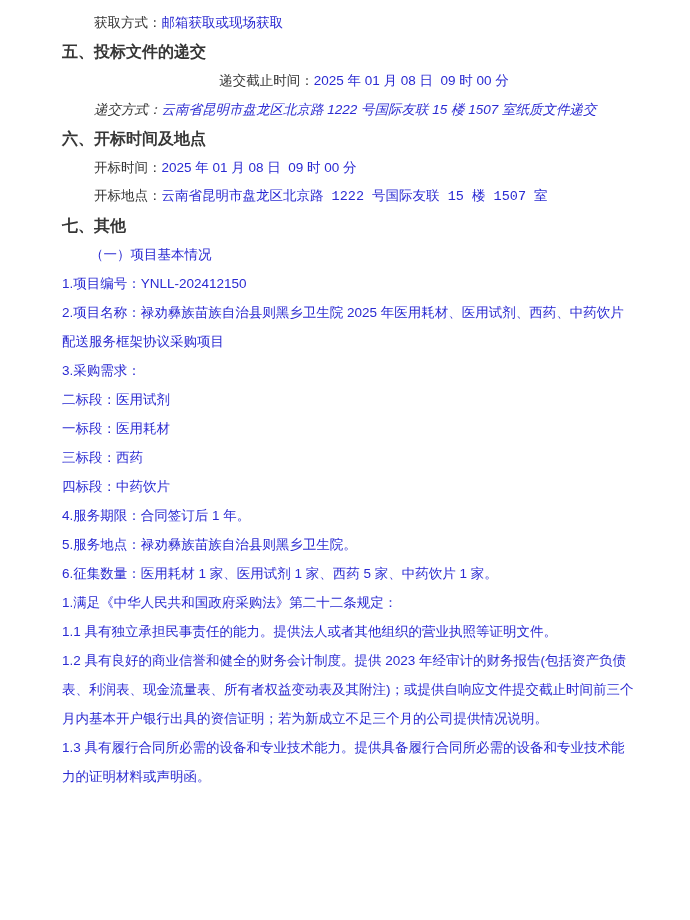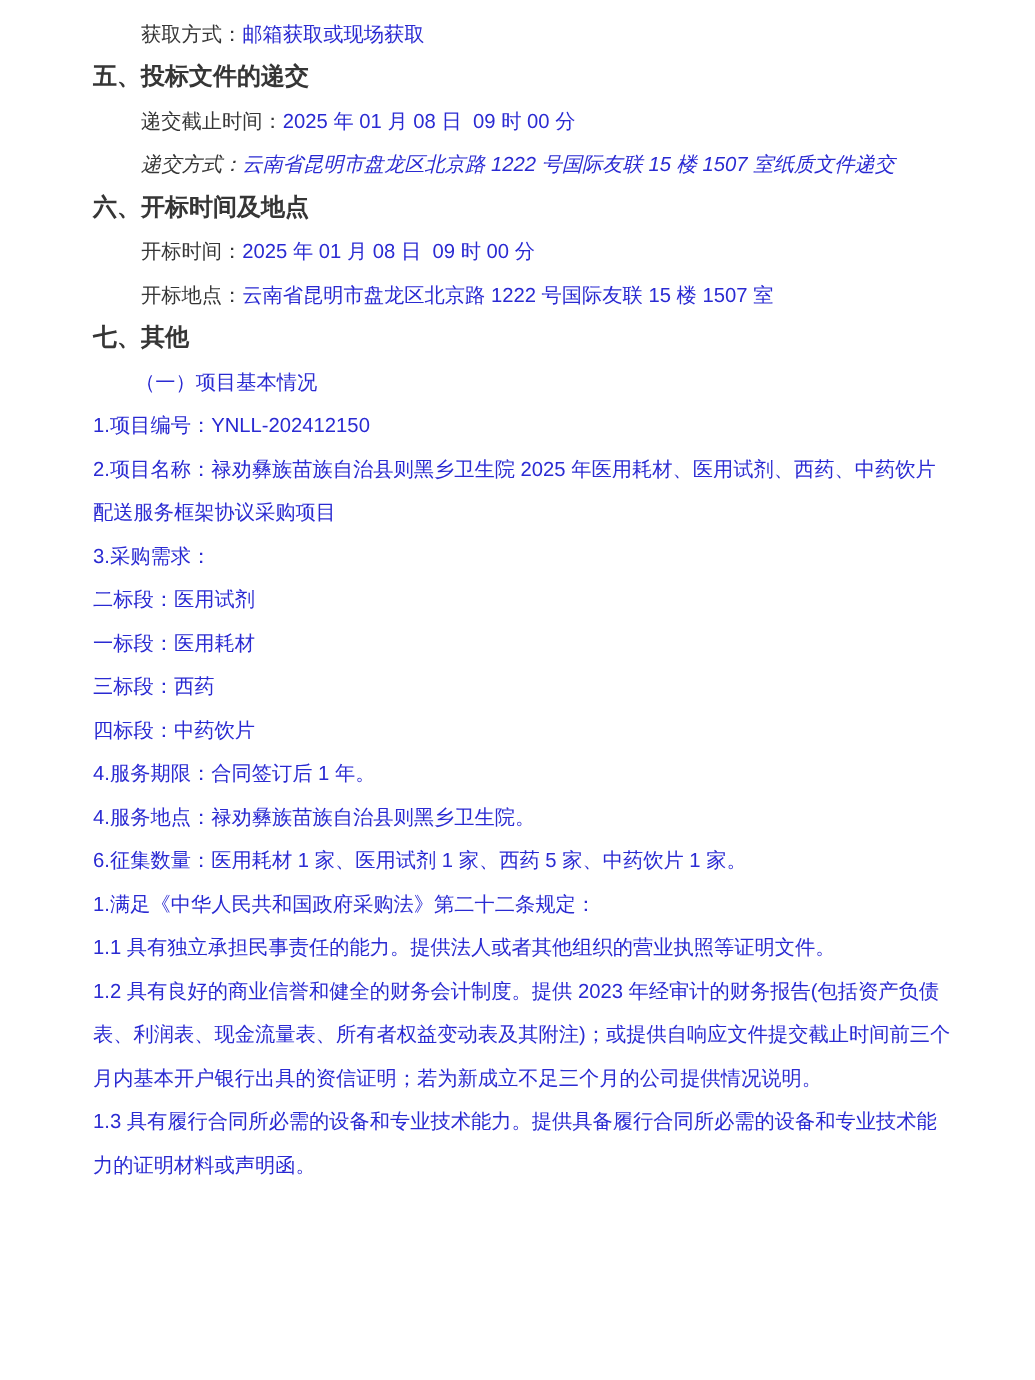--- a/index.html
+++ b/index.html
@@ -29,35 +29,35 @@
   .c-black{color:#363636;}
   .c-blue{color:#2a2ad2;}
 </style>
 </head>
 <body>
 
 <div class="page">
   <div>
       <div class="line label-value" style="padding-left: 32px;"><span class="seg c-black">获取方式：</span><span class="seg c-blue">邮箱获取或现场获取</span></div>
       <div class="line heading"><span class="seg c-black">五、投标文件的递交</span></div>
-      <div class="line label-value" style="padding-left: 32px;"><span class="seg c-black">递交截止时间：</span><span class="seg c-blue">2025 年 01 月 08 日  09 时 00 分</span></div>
+      <div class="line label-value" style="padding-left: 32px; text-align: center;"><span class="seg c-black">递交截止时间：</span><span class="seg c-blue">2025 年 01 月 08 日  09 时 00 分</span></div>
       <div class="line label-value" style="padding-left: 32px; font-style: italic;"><span class="seg c-black">递交方式：</span><span class="seg c-blue">云南省昆明市盘龙区北京路 1222 号国际友联 15 楼 1507 室纸质文件递交</span></div>
       <div class="line heading"><span class="seg c-black">六、开标时间及地点</span></div>
       <div class="line label-value" style="padding-left: 32px;"><span class="seg c-black">开标时间：</span><span class="seg c-blue">2025 年 01 月 08 日  09 时 00 分</span></div>
-      <div class="line label-value" style="padding-left: 32px;"><span class="seg c-black">开标地点：</span><span class="seg c-blue">云南省昆明市盘龙区北京路 1222 号国际友联 15 楼 1507 室</span></div>
+      <div class="line label-value" style="padding-left: 32px; font-family: Liberation Mono, monospace;"><span class="seg c-black">开标地点：</span><span class="seg c-blue">云南省昆明市盘龙区北京路 1222 号国际友联 15 楼 1507 室</span></div>
       <div class="line heading"><span class="seg c-black">七、其他</span></div>
       <div class="line sub" style="padding-left: 28px;"><span class="seg c-blue">（一）项目基本情况</span></div>
       <div class="line para"><span class="seg c-blue">1.项目编号：YNLL-202412150</span></div>
       <div class="line para"><span class="seg c-blue">2.项目名称：禄劝彝族苗族自治县则黑乡卫生院 2025 年医用耗材、医用试剂、西药、中药饮片配送服务框架协议采购项目</span></div>
       <div class="line para"><span class="seg c-blue">3.采购需求：</span></div>
       <div class="line para"><span class="seg c-blue">二标段：医用试剂</span></div>
       <div class="line para"><span class="seg c-blue">一标段：医用耗材</span></div>
       <div class="line para"><span class="seg c-blue">三标段：西药</span></div>
       <div class="line para"><span class="seg c-blue">四标段：中药饮片</span></div>
       <div class="line para"><span class="seg c-blue">4.服务期限：合同签订后 1 年。</span></div>
-      <div class="line para"><span class="seg c-blue">4.服务地点：禄劝彝族苗族自治县则黑乡卫生院。</span></div>
+      <div class="line para"><span class="seg c-blue">5.服务地点：禄劝彝族苗族自治县则黑乡卫生院。</span></div>
       <div class="line para"><span class="seg c-blue">6.征集数量：医用耗材 1 家、医用试剂 1 家、西药 5 家、中药饮片 1 家。</span></div>
       <div class="line para"><span class="seg c-blue">1.满足《中华人民共和国政府采购法》第二十二条规定：</span></div>
       <div class="line para"><span class="seg c-blue">1.1 具有独立承担民事责任的能力。提供法人或者其他组织的营业执照等证明文件。</span></div>
       <div class="line para"><span class="seg c-blue">1.2 具有良好的商业信誉和健全的财务会计制度。提供 2023 年经审计的财务报告(包括资产负债表、利润表、现金流量表、所有者权益变动表及其附注)；或提供自响应文件提交截止时间前三个月内基本开户银行出具的资信证明；若为新成立不足三个月的公司提供情况说明。</span></div>
       <div class="line para"><span class="seg c-blue">1.3 具有履行合同所必需的设备和专业技术能力。提供具备履行合同所必需的设备和专业技术能力的证明材料或声明函。</span></div>
     </div>
 </div>
 
 </body></html>

